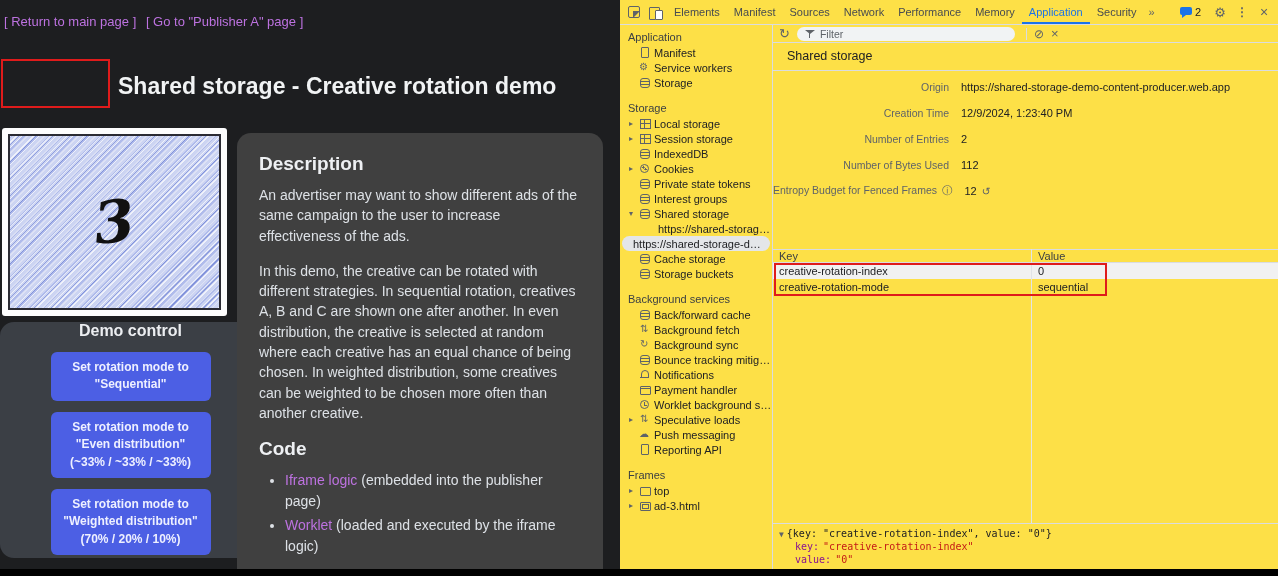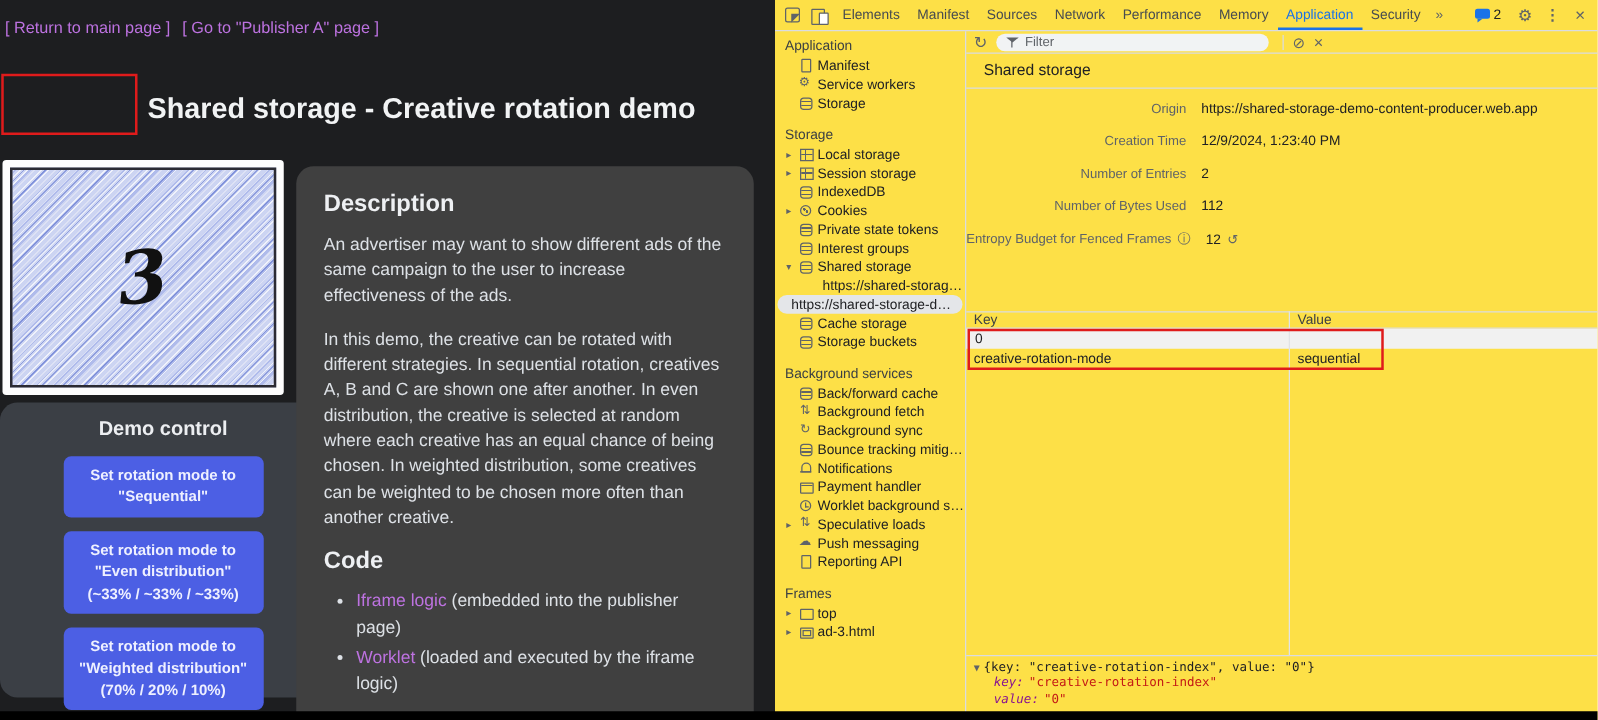--- a/index.html
+++ b/index.html
@@ -21,21 +21,21 @@
   .creative-inner { width:100%; height:100%; border:2px solid #2b2b33; background-color:#ccd4f2;
       background-image:
         repeating-linear-gradient(135deg, rgba(255,255,255,.7) 0 1px, transparent 1px 4px),
         repeating-linear-gradient(135deg, rgba(92,113,205,.55) 0 1px, transparent 1px 6px),
         repeating-linear-gradient(135deg, rgba(122,140,222,.35) 0 2px, transparent 2px 9px);
       display:flex; align-items:center; justify-content:center; }
   .creative-num { font-family:"DejaVu Serif", serif; font-style:italic; font-weight:bold; font-size:58px;
                   color:#111; transform:rotate(-6deg); }
 
   .demo-control { position:absolute; left:0; top:322px; width:261px; height:236px; background:#3b3f45;
-                  border-radius:14px; padding-top:13px; }
+                  border-radius:14px; }
   .demo-control h3 { text-align:center; font-size:16px; color:#eceef1; margin-bottom:12px; }
   .demo-btn { display:block; width:160px; margin:0 auto 11px auto; background:#4c5fe4; color:#eef0ff;
               border:none; border-radius:6px; padding:7px 4px; font-weight:bold; font-size:12px;
               line-height:1.45; cursor:pointer; font-family:"Liberation Sans", sans-serif; }
   .demo-btn div { text-align:center; }
 
   .desc-panel { position:absolute; left:237px; top:133px; width:366px; min-height:379px; background:#404040;
                 border-radius:14px; padding:20px 22px 16px 22px; color:#dde1e6; }
   .desc-panel h2 { font-size:19px; color:#eef0f3; margin:0 0 10px 0; }
   .desc-panel p { font-size:14px; line-height:1.45; margin-bottom:15px; }
@@ -93,21 +93,21 @@
   .td-key { width:258px; padding-left:6px; overflow:hidden; }
   .td-val { padding-left:7px; }
   .coldiv { position:absolute; left:258px; top:0; bottom:0; width:1px; background:#e1e3e6; }
   .ann-rows { left:1px; top:14px; width:333px; height:33px; }
 
   .preview { border-top:1px solid #dadce0; font-family:"DejaVu Sans Mono", monospace; font-size:10px;
              line-height:12.5px; padding:4px 6px 10px 6px; }
   .pv-caret { color:#5f6368; font-size:8px; margin-right:3px; }
   .pv-summary { color:#202124; }
   .pv-prop { padding-left:16px; }
-  .pv-name { color:#881391;font-style:italic; }
+  .pv-name { color:#881391; }
   .pv-val { color:#c41a16; margin-left:4px; }
 
   .bottom-bar { position:absolute; left:0; top:569px; width:1278px; height:7px; background:#000; z-index:50; }
 
   
   .tico { display:inline-block; width:11px; height:11px; position:relative; flex:none; }
   .tico-document::before { content:""; position:absolute; left:2px; top:0; width:6px; height:9px;
       border:1px solid #5f6368; border-radius:1px; }
   .tico-gear::before { content:"⚙"; position:absolute; left:0; top:-1px; font-size:10px; line-height:11px; color:#5f6368; }
   .tico-database::before { content:""; position:absolute; left:1px; top:1px; width:8px; height:8px;
@@ -409,20 +409,21 @@
           </div>
         </div>
 
       <div class="tableblock">
         <div class="thead">
           <div class="th-key">Key</div>
           <div class="th-val">Value</div>
         </div>
         <div>
             <div class="trow odd">
+              <div class="td-key">creative-rotation-index</div>
               <div class="td-val">0</div>
             </div>
             <div class="trow">
               <div class="td-key">creative-rotation-mode</div>
               <div class="td-val">sequential</div>
             </div>
           </div>
         <div class="coldiv"></div>
         <div class="ann ann-rows"></div>
       </div>

